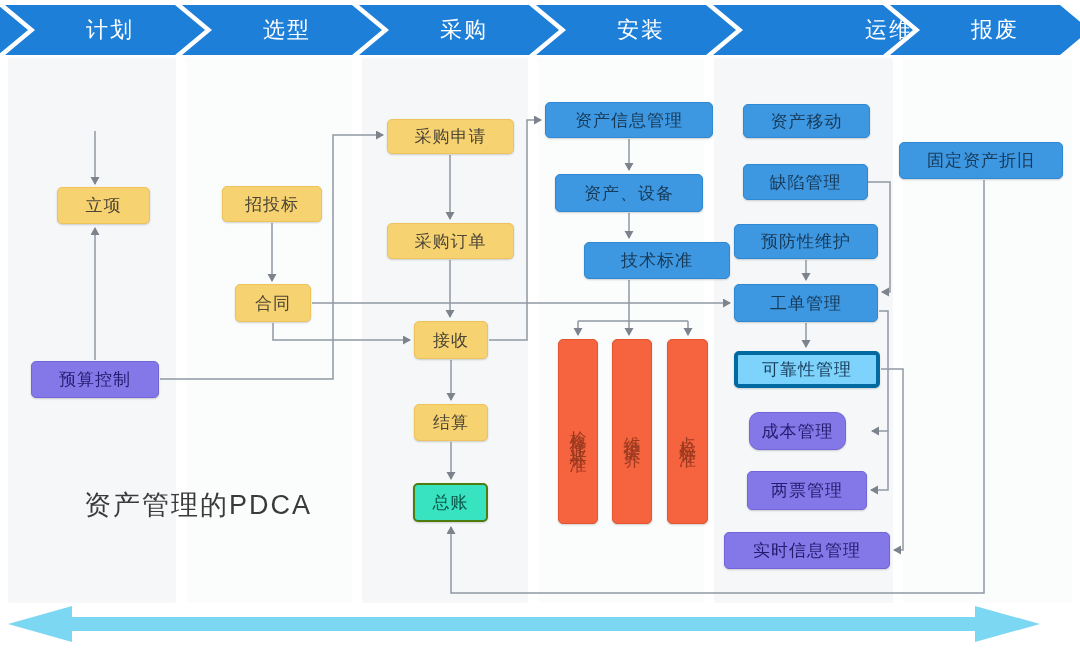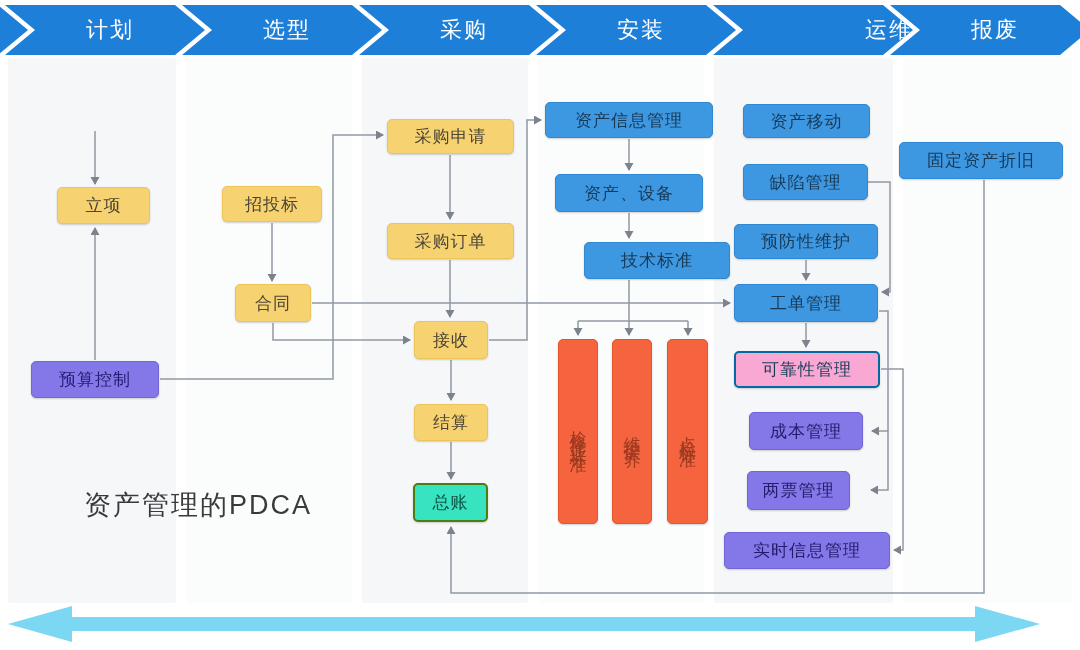--- a/index.html
+++ b/index.html
@@ -24,21 +24,21 @@
   
   .node{
     position:absolute;display:flex;align-items:center;justify-content:center;
     border-radius:5px;font-size:17px;letter-spacing:1px;
     box-shadow:0 1px 2px rgba(0,0,0,.18);box-sizing:border-box;white-space:nowrap;
   }
   .c-green {background:#16b287;border:1px solid #0fa076;color:#0d4634;}
   .c-yellow{background:#f6d271;border:1px solid #eec45a;color:#4d4636;}
   .c-purple{background:#8478e8;border:1px solid #7265da;color:#241c6e;}
   .c-blue  {background:#3e97e1;border:1px solid #2f88d2;color:#173a57;}
-  .c-blue2 {background:#f9a8d4;border:2px solid #0369a1;color:#173a57;}
+  .c-blue2 {background:#7dd3fc;border:4px solid #0369a1;color:#173a57;}
   .c-teal  {background:#38e3c2;border:2px solid #4d7c0f;color:#0b5547;}
   .c-orange{background:#f5643e;border:1px solid #e5552f;color:#9c3a20;}
   .vertical{
     writing-mode:vertical-rl;text-orientation:upright;letter-spacing:5px;
     font-size:17px;white-space:normal;
   }
 
   #diagram-svg{position:absolute;left:0;top:0;}
   .conn{fill:none;stroke:#9099a3;stroke-width:1.5;}
 
@@ -139,21 +139,21 @@
   <div class="node c-blue" style="left:557px;top:242px;width:146px;height:37px;margin-left:27px;">技术标准</div>
   <div class="node c-orange vertical" style="left:558px;top:339px;width:40px;height:185px;">检修作业标准</div>
   <div class="node c-orange vertical" style="left:612px;top:339px;width:40px;height:185px;">维护保养</div>
   <div class="node c-orange vertical" style="left:667px;top:339px;width:41px;height:185px;">点检标准</div>
 
   <div class="node c-blue" style="left:743px;top:104px;width:127px;height:34px;">资产移动</div>
   <div class="node c-blue" style="left:743px;top:164px;width:125px;height:36px;">缺陷管理</div>
   <div class="node c-blue" style="left:734px;top:224px;width:144px;height:35px;">预防性维护</div>
   <div class="node c-blue" style="left:734px;top:284px;width:144px;height:38px;">工单管理</div>
   <div class="node c-blue2" style="left:734px;top:351px;width:146px;height:37px;">可靠性管理</div>
-  <div class="node c-purple" style="left:749px;top:412px;width:114px;height:38px;">成本管理</div>
-  <div class="node c-purple" style="left:747px;top:471px;width:103px;height:39px;">两票管理</div>
+  <div class="node c-purple" style="left:749px;top:412px;width:97px;height:38px;border-radius:10px;">成本管理</div>
+  <div class="node c-purple" style="left:747px;top:471px;width:120px;height:39px;">两票管理</div>
   <div class="node c-purple" style="left:724px;top:532px;width:166px;height:37px;">实时信息管理</div>
 
   <div class="node c-blue" style="left:899px;top:142px;width:164px;height:37px;">固定资产折旧</div>
 
   <div id="pdca-title">资产管理的PDCA</div>
 
 </div>
 
 </body></html>

